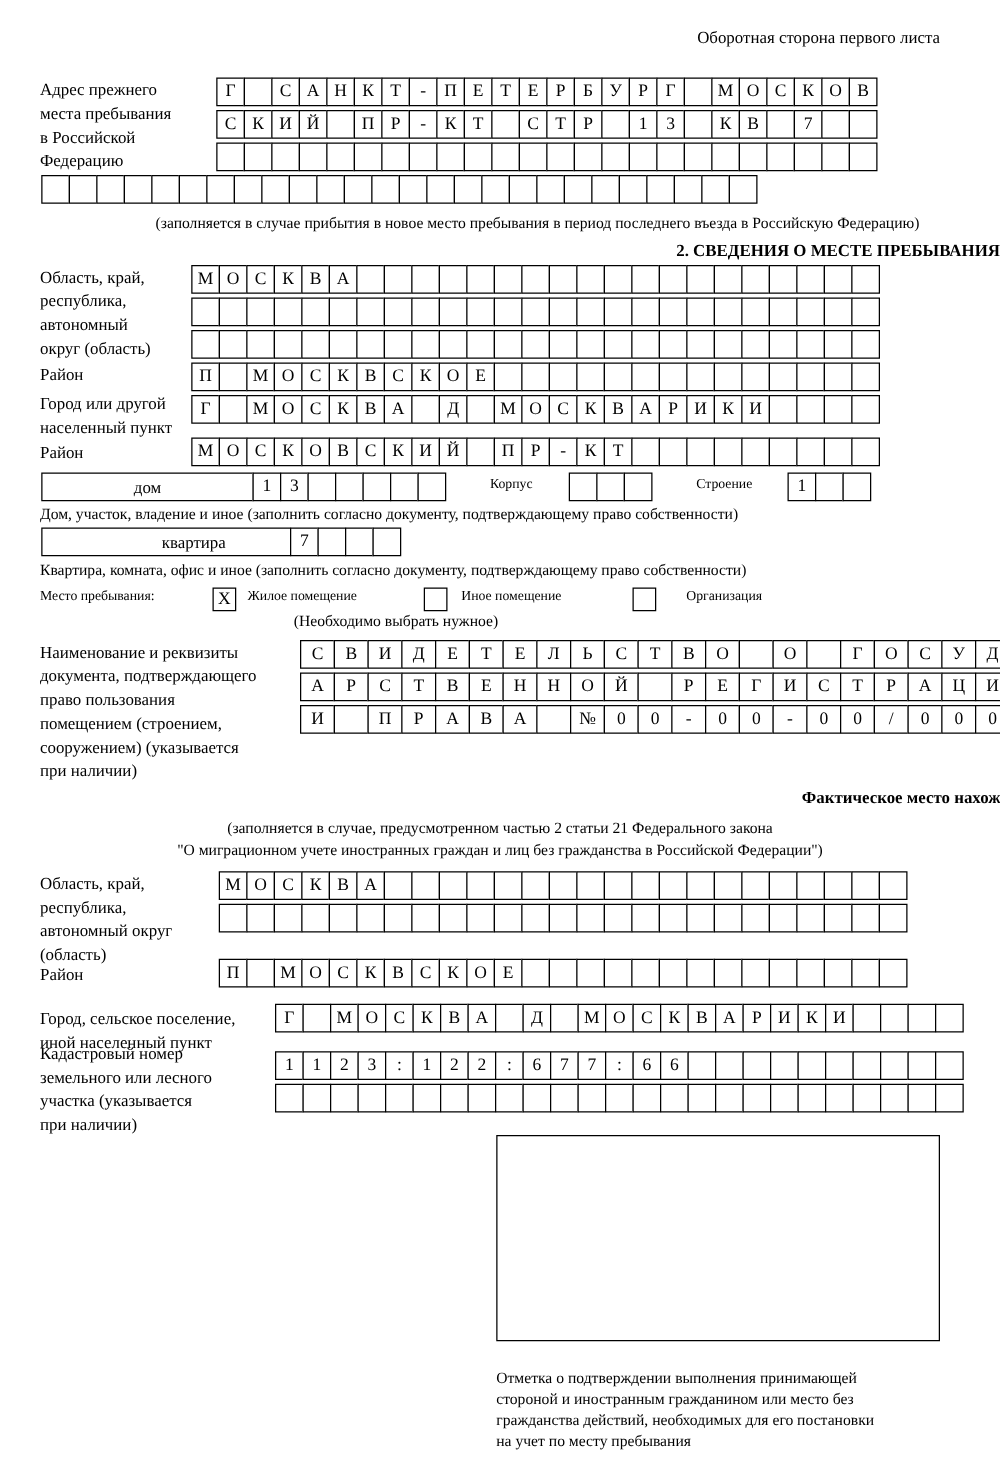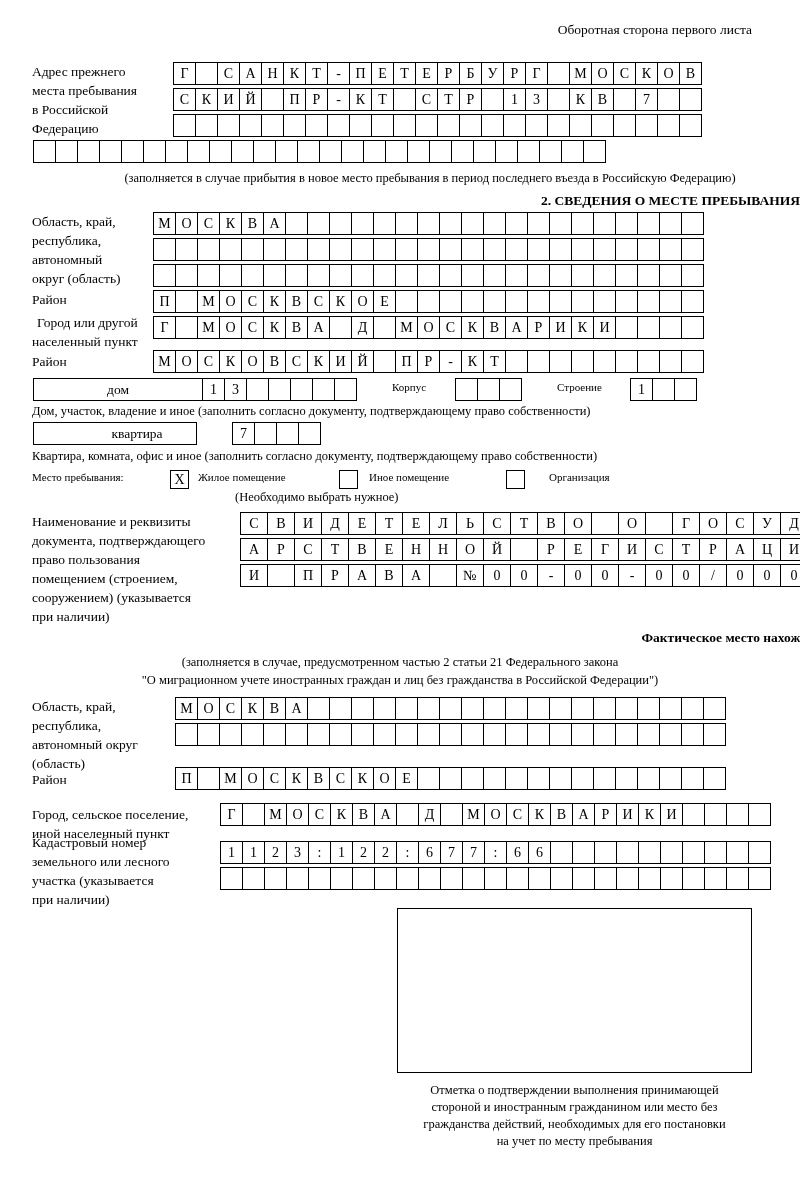--- a/index.html
+++ b/index.html
@@ -94,22 +94,22 @@
     vertical-align: middle;
   }
   .bigbox {
     position: absolute;
     border: 1px solid #000;
     box-sizing: border-box;
   }
   .bottom-note {
     position: absolute;
     font-size: 12.5px;
-    text-align: center;
     line-height: 17px;
+    margin-top: 12px;
   }
 </style>
 </head>
 <body>
 
 <div class="page">
 
   <div class="hdr-right">Оборотная сторона первого листа</div>
 
   <div class="lbl" style="left:32px; top:62px;">Адрес прежнего
@@ -336,21 +336,21 @@
       <div class="cell"></div>
       <div class="cell"></div>
       <div class="cell"></div>
       <div class="cell"></div>
       <div class="cell"></div>
       <div class="cell"></div>
       <div class="cell"></div>
       <div class="cell"></div>
     </div>
 
-  <div class="lbl" style="left:32px; top:313px;text-align:right;">Город или другой
+  <div class="lbl" style="left:32px; top:313px;">Город или другой
 населенный пункт</div>
   <div class="row" id="s2-city" style="left:153px; top:316px;">
       <div class="cell">Г</div>
       <div class="cell"></div>
       <div class="cell">М</div>
       <div class="cell">О</div>
       <div class="cell">С</div>
       <div class="cell">К</div>
       <div class="cell">В</div>
       <div class="cell">А</div>
@@ -420,21 +420,21 @@
     </div>
   <div class="inline-lbl" style="left:557px; top:381px;">Строение</div>
   <div class="row" id="s2-stroenie" style="left:630px; top:378px;">
       <div class="cell">1</div>
       <div class="cell"></div>
       <div class="cell"></div>
     </div>
 
   <div class="lbl small" style="left:32px; top:402px;">Дом, участок, владение и иное (заполнить согласно документу, подтверждающему право собственности)</div>
 
-  <div class="boxline" style="left:33px; top:422px; width:164px;padding-left:44px;">квартира</div>
+  <div class="boxline" style="left:33px; top:422px; width:200px;padding-left:44px;">квартира</div>
   <div class="row" id="s2-flat" style="left:232px; top:422px;">
       <div class="cell">7</div>
       <div class="cell"></div>
       <div class="cell"></div>
       <div class="cell"></div>
     </div>
 
   <div class="lbl small" style="left:32px; top:447px;">Квартира, комната, офис и иное (заполнить согласно документу, подтверждающему право собственности)</div>
 
   <div class="inline-lbl" style="left:32px; top:471px;">Место пребывания:</div>

